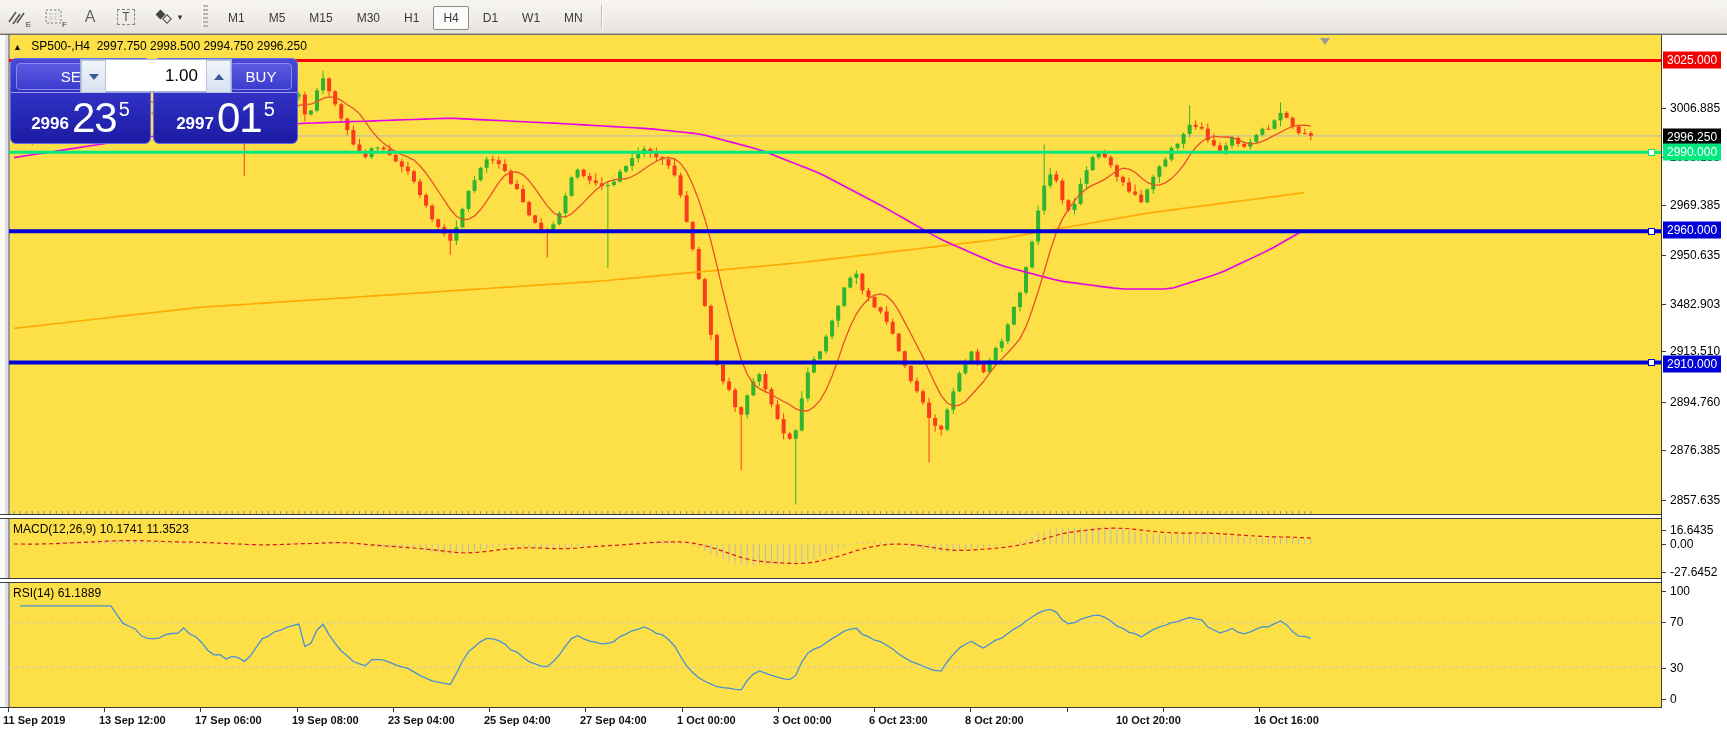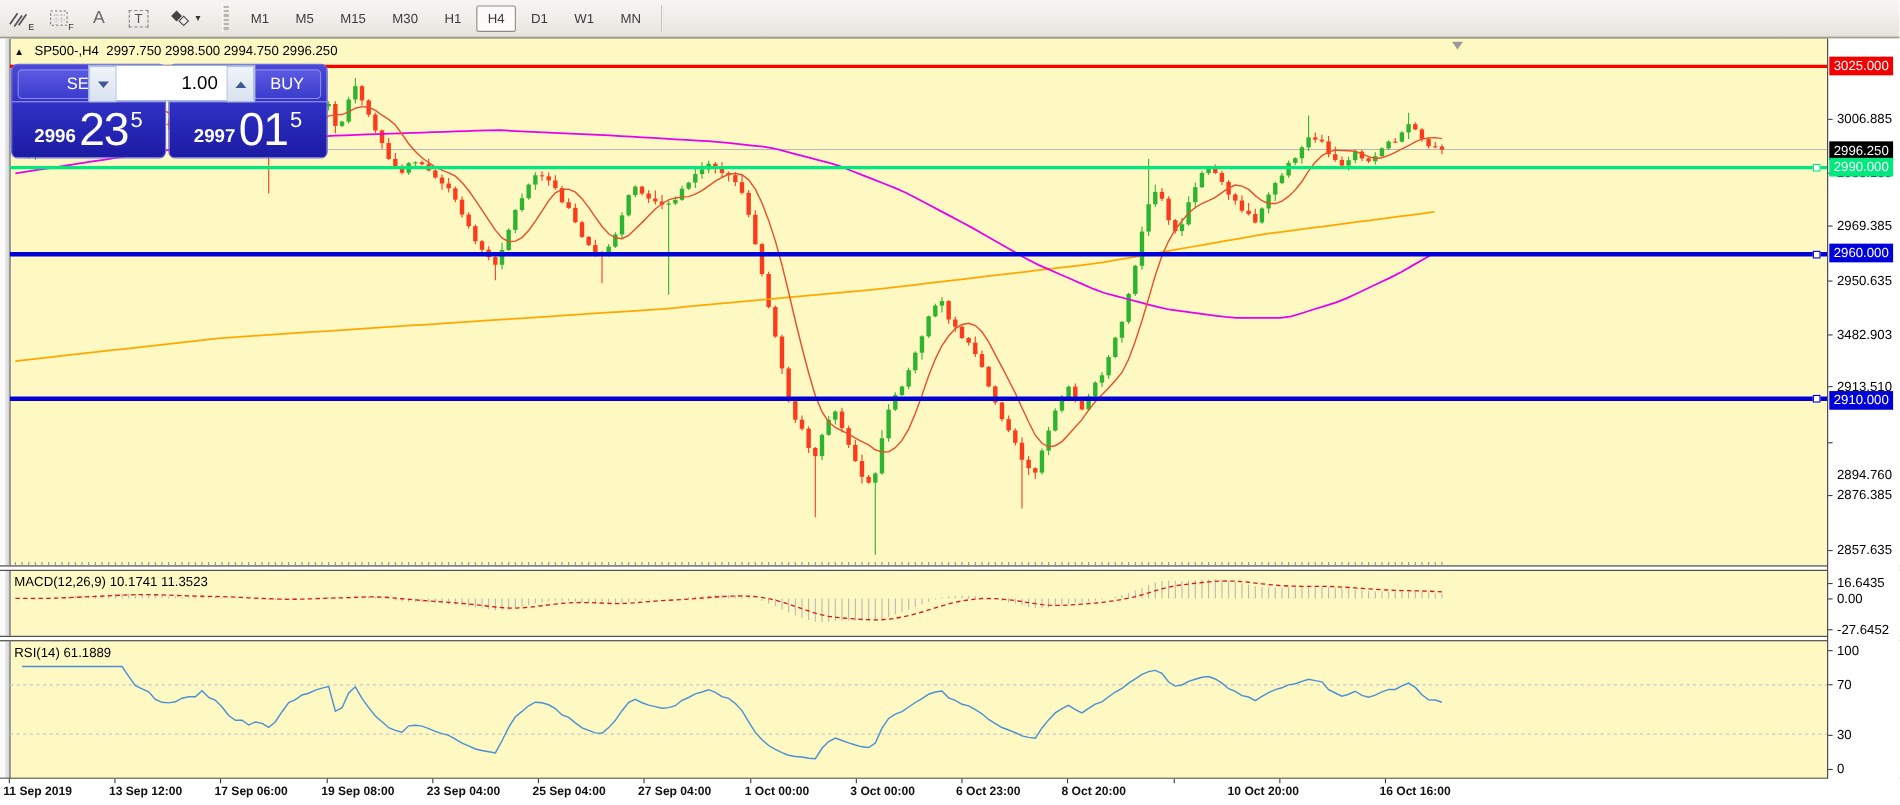--- a/index.html
+++ b/index.html
@@ -12,21 +12,21 @@
   .tb-btn{display:inline-flex;align-items:center;justify-content:center;
     width:30px;height:26px;margin:0 3px;color:#4c4c4c;cursor:default;position:relative;}
   .tb-sub{position:absolute;right:2px;bottom:1px;font-size:8px;color:#333;font-style:normal;}
   .tb-grip{width:5px;height:24px;margin:0 8px 0 10px;
     background:repeating-linear-gradient(180deg,#b9b5ad 0 2px,transparent 2px 4px);
     border-left:1px solid #fff;}
   .tf{padding:4px 9px;margin:0 2px;font-size:12px;color:#3a3a3a;border:1px solid transparent;border-radius:2px;}
   .tf.active{background:#fcfbf9;border:1px solid #8a8a8a;margin-top:10px;}
   .tb-sep{width:1px;height:24px;background:#c2beb6;margin:0 6px;border-right:1px solid #fff;}
   
-  #chartwin{position:absolute;left:0;top:34px;width:1727px;height:698px;background:#fef9c3;border-top:1px solid #6d6d6d;}
+  #chartwin{position:absolute;left:0;top:34px;width:1727px;height:698px;background:#fde047;border-top:1px solid #6d6d6d;}
   #leftframe{position:absolute;left:0;top:0;width:8px;height:698px;background:#fafafa;
     border-right:2px solid #9a9a9a;box-shadow:inset -3px 0 0 #e0e0e0;}
   .pane-sep{position:absolute;left:0;width:1727px;height:3px;background:#fff;
     border-top:1px solid #3c3c3c;border-bottom:1px solid #3c3c3c;z-index:6;}
   #chart-title{position:absolute;left:13px;top:4px;font-size:12px;color:#000;z-index:8;white-space:nowrap;}
   #chart-title .tri{font-size:9px;margin-right:6px;color:#111;}
   svg.pane{position:absolute;left:0;z-index:2;}
   
   #price-axis{position:absolute;left:1661px;top:0;width:66px;height:698px;background:#fff;
     border-left:1px solid #3c3c3c;z-index:7;}
@@ -1050,21 +1050,21 @@
         <div class="ptick" style="top: 122px;">2988.135</div>
         <div class="ptickmark" style="top: 170px;"></div>
         <div class="ptick" style="top: 170px;">2969.385</div>
         <div class="ptickmark" style="top: 220px;"></div>
         <div class="ptick" style="top: 220px;">2950.635</div>
         <div class="ptickmark" style="top: 269px;"></div>
         <div class="ptick" style="top: 269px;">3482.903</div>
         <div class="ptickmark" style="top: 316px;"></div>
         <div class="ptick" style="top: 316px;">2913.510</div>
         <div class="ptickmark" style="top: 367px;"></div>
-        <div class="ptick" style="top: 367px; margin-top: 29px;">2894.760</div>
+        <div class="ptick" style="top: 367px;">2894.760</div>
         <div class="ptickmark" style="top: 415px;"></div>
         <div class="ptick" style="top: 415px;">2876.385</div>
         <div class="ptickmark" style="top: 465px;"></div>
         <div class="ptick" style="top: 465px;">2857.635</div>
         <div class="pbadge" style="top: 25px; background: rgb(242, 0, 0);">3025.000</div>
         <div class="pbadge" style="top: 102px; background: rgb(0, 0, 0);">2996.250</div>
         <div class="pbadge" style="top: 117px; background: rgb(0, 233, 126);">2990.000</div>
         <div class="pbadge" style="top: 195px; background: rgb(0, 0, 217);">2960.000</div>
         <div class="pbadge" style="top: 329px; background: rgb(0, 0, 217);">2910.000</div>
         <div class="ptickmark" style="top: 495px;"></div>

